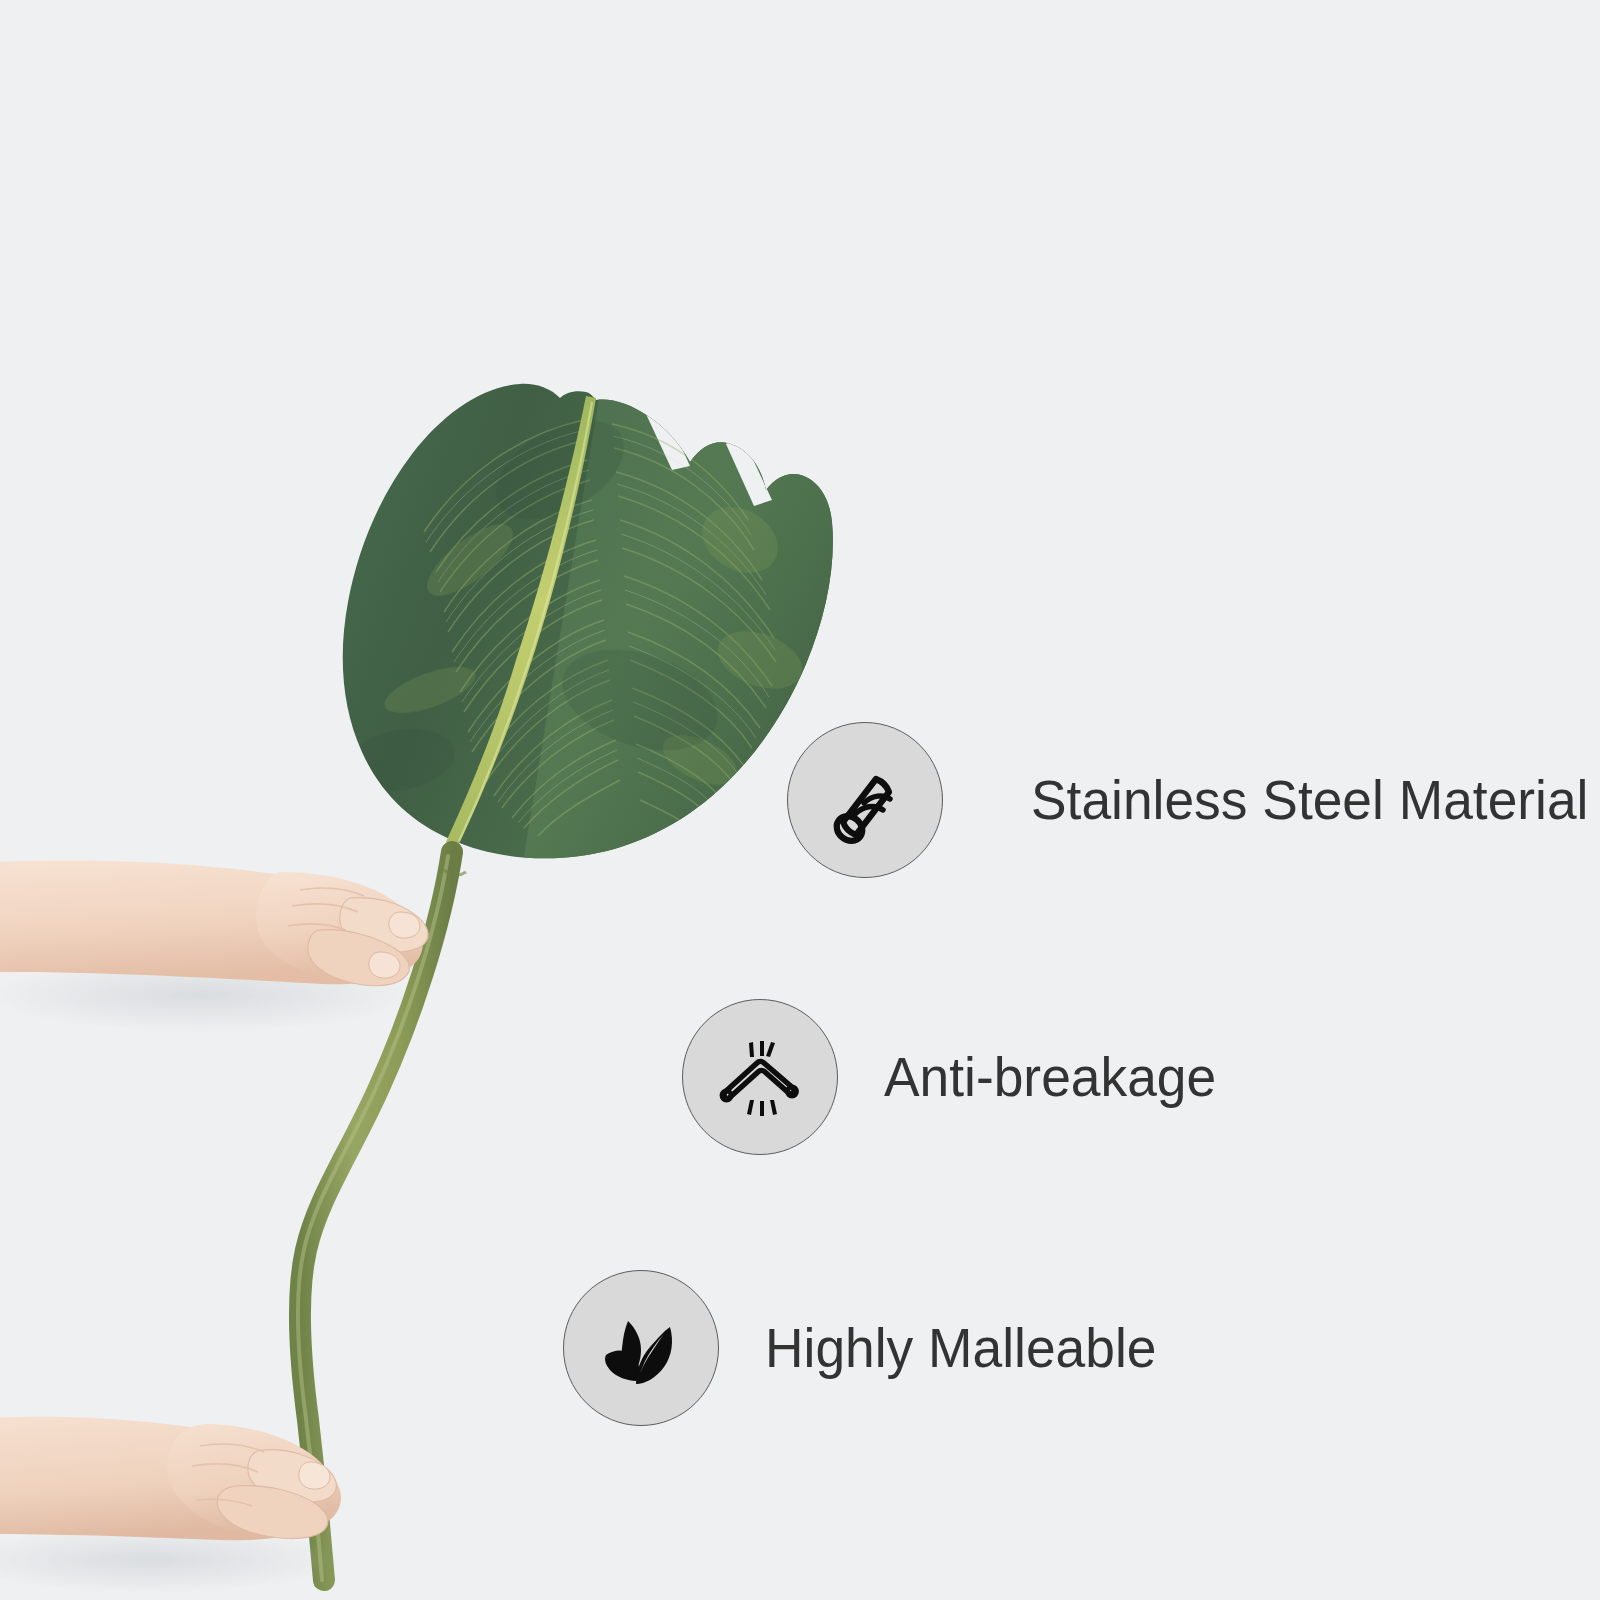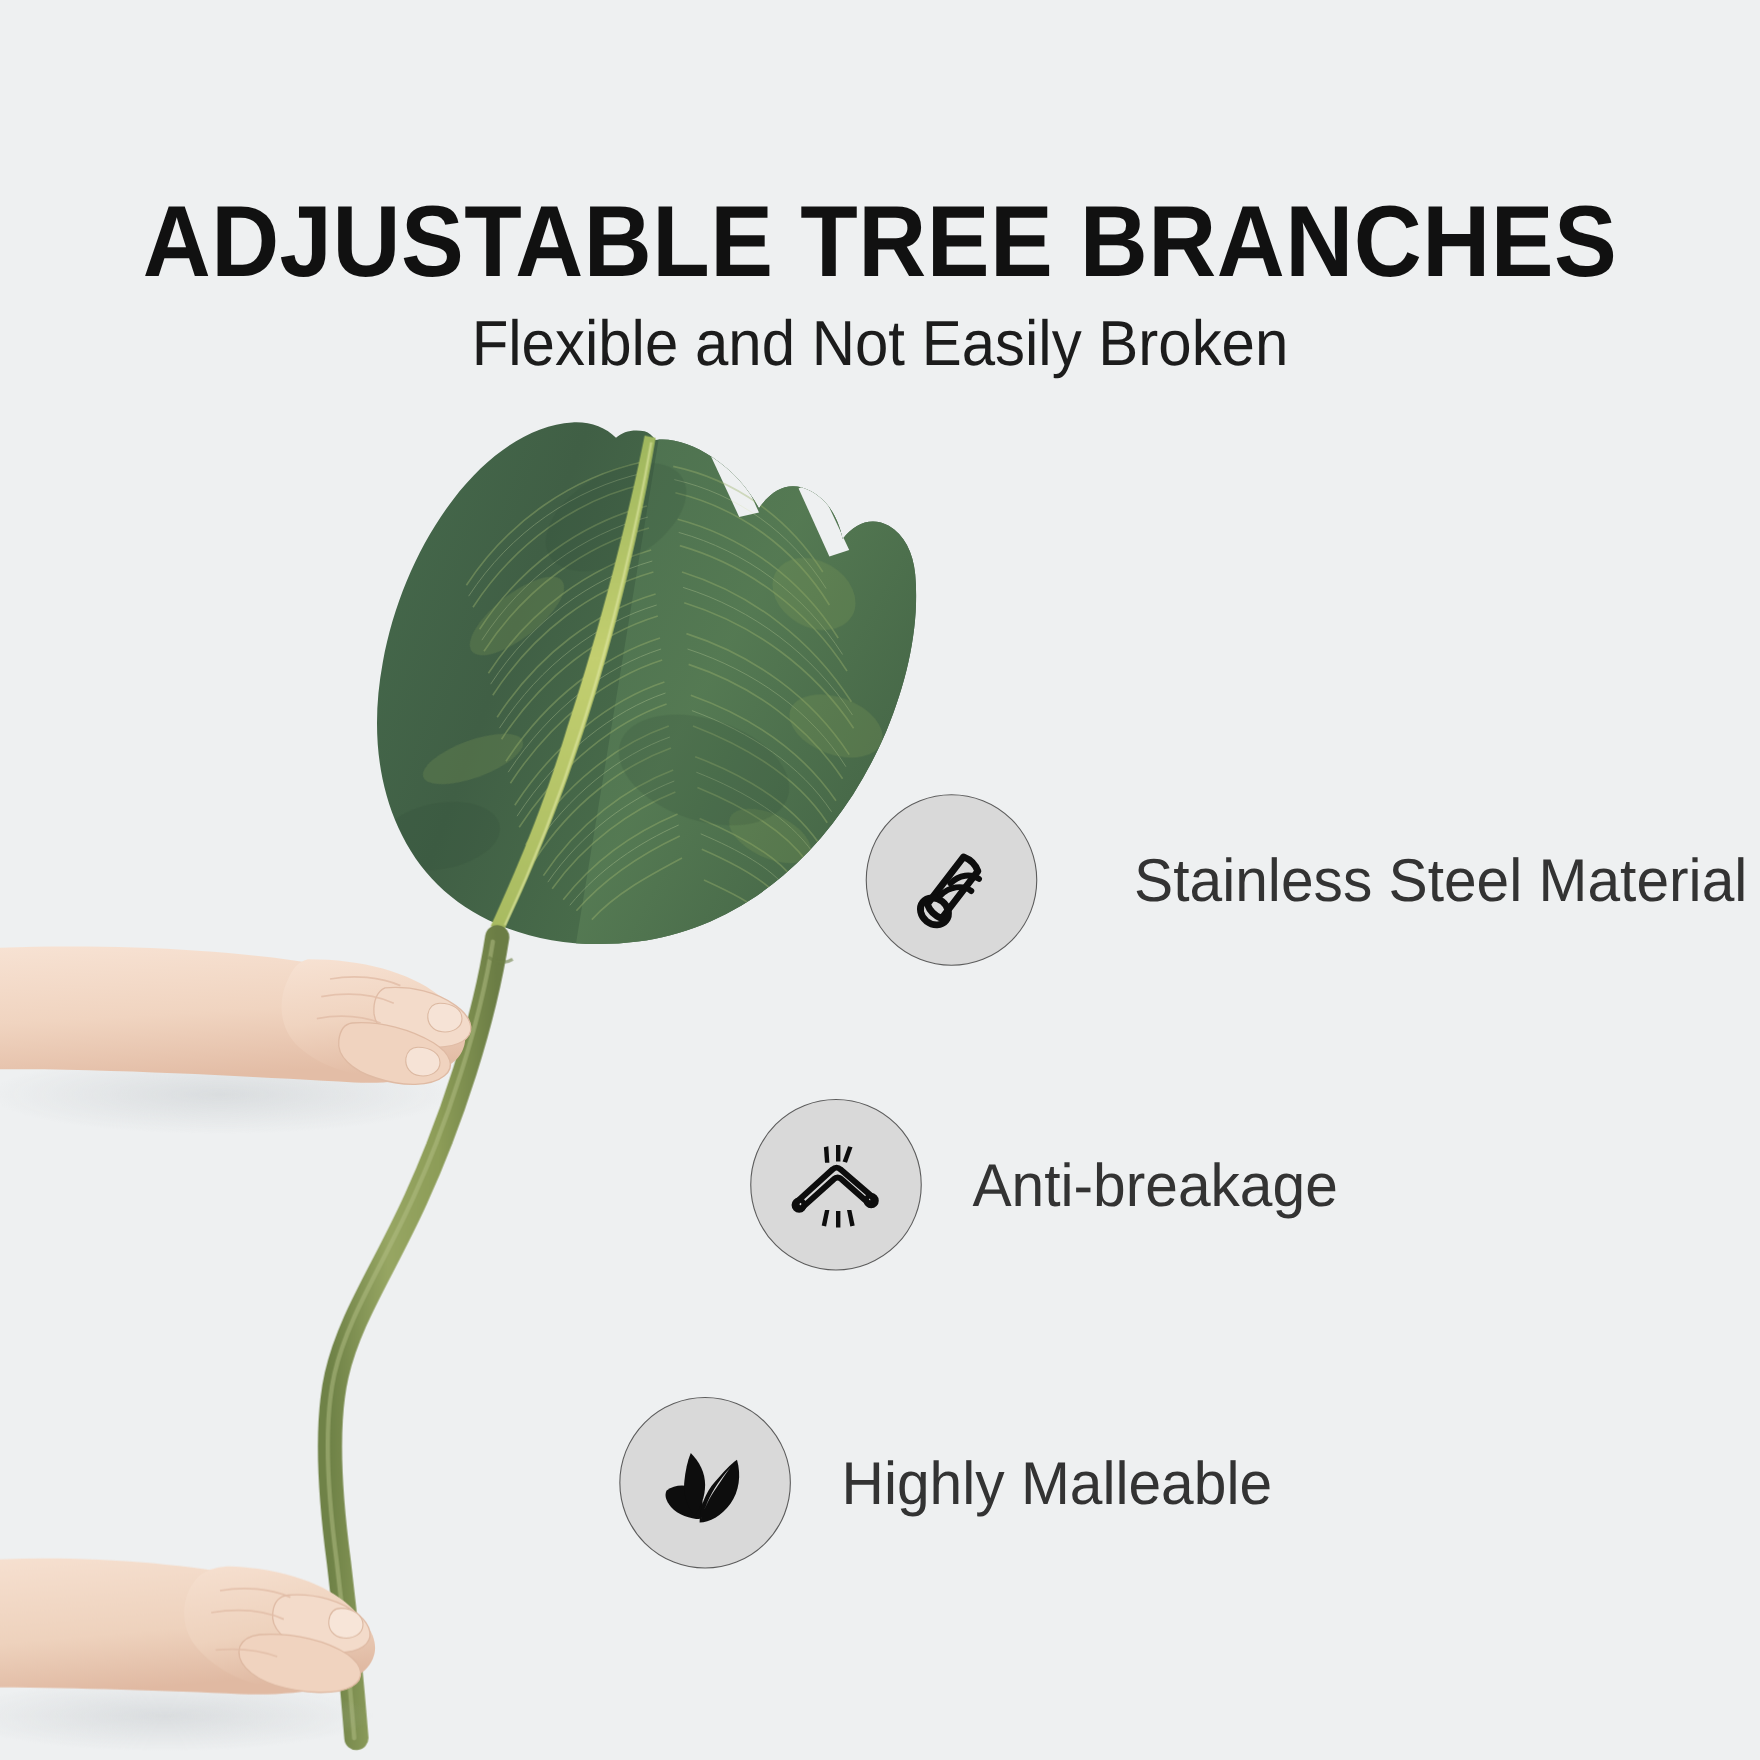--- a/index.html
+++ b/index.html
@@ -377,24 +377,20 @@
                C226,1524 214,1510 218,1497
                C221,1490 227,1487 236,1486 Z" fill="#f0d3bf" stroke="#dfbaa3" stroke-width="1.2"></path>
       <g stroke="#e2bda7" stroke-width="1.6" fill="none" opacity="0.8">
         <path d="M200,1446 C222,1442 246,1444 264,1452"></path>
         <path d="M192,1466 C216,1462 240,1464 258,1472"></path>
         <path d="M196,1500 C216,1498 236,1500 252,1506"></path>
       </g>
     </g>
   </svg>
 
-  <div id="header">
-    <h1 id="title">ADJUSTABLE TREE BRANCHES</h1>
-    <p id="subtitle">Flexible and Not Easily Broken</p>
-  </div>
 
   <div class="feature" id="feature-0">
     <div class="feature-icon">
       <svg width="92" height="92" viewBox="0 0 92 92">
         <g fill="none" stroke="#0d0d0d" stroke-width="6.2" stroke-linecap="round" stroke-linejoin="round">
 
           <path d="M24,68 L57,25 A15.5,19 -52 0 1 70,38 L37,81 A15.5,19 -52 0 1 24,68 Z"></path>
 
           <ellipse cx="30.5" cy="74.5" rx="11.5" ry="13.5" transform="rotate(-52 30.5 74.5)"></ellipse>
 

